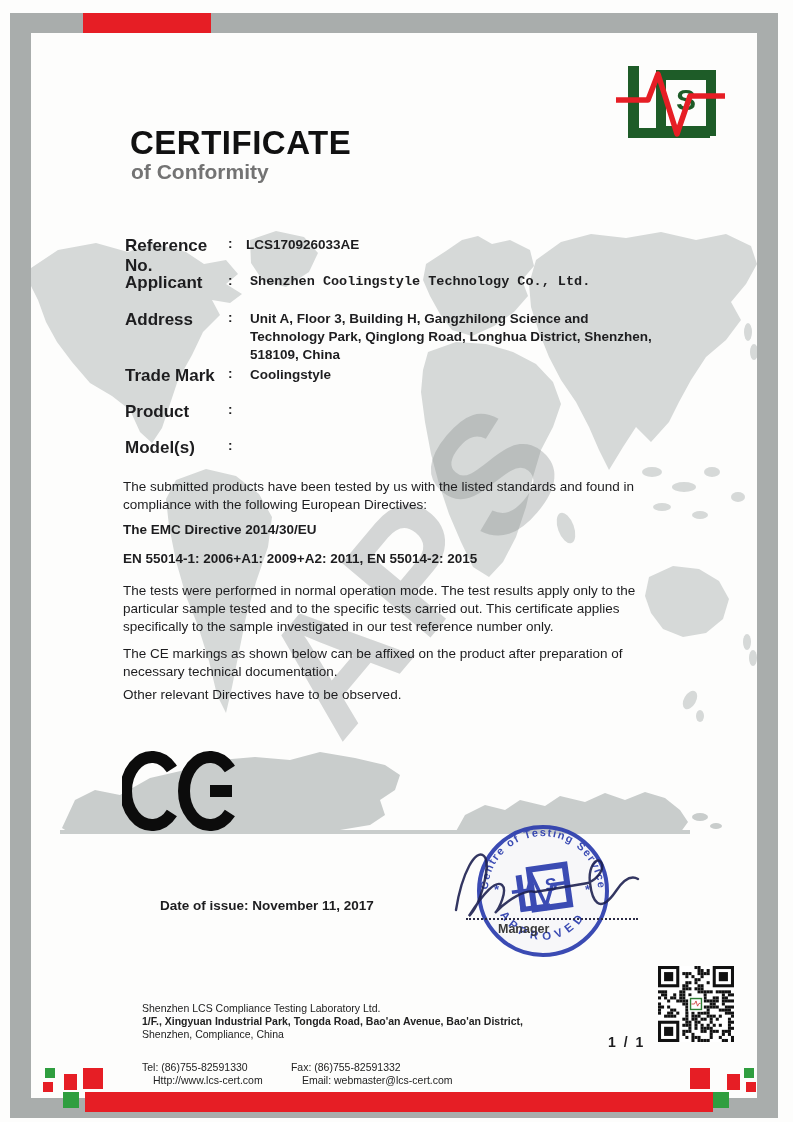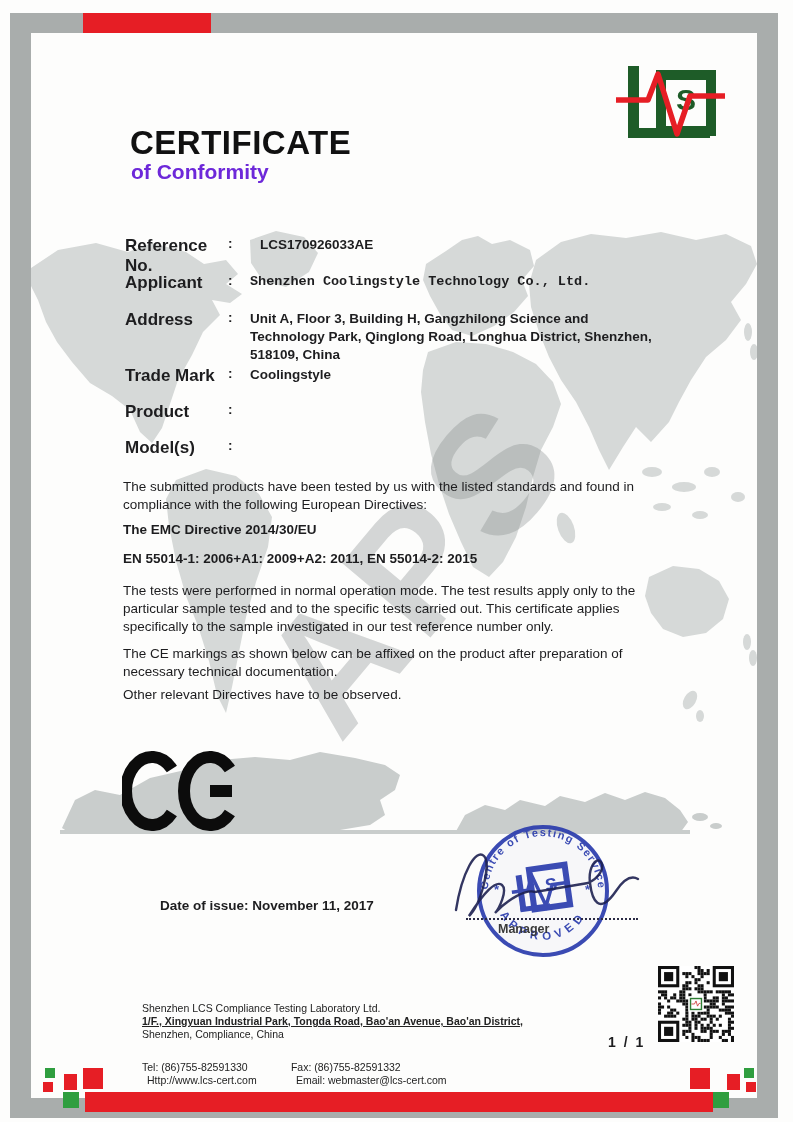--- a/index.html
+++ b/index.html
@@ -6,29 +6,29 @@
   .page{position:relative;width:793px;height:1122px;background:#fdfdfc;overflow:hidden;
         font-family:"Liberation Sans", sans-serif;color:#1d1d1f;}
   .abs{position:absolute;}
   
   .frame{background:#a9adac;}
   .accent-red{background:#e61e25;}
   .sq-red{background:#e61e25;}
   .sq-green{background:#2f9e3f;}
   
   .title{font-size:33px;font-weight:700;letter-spacing:.5px;color:#111;}
-  .subtitle{font-size:21px;font-weight:700;color:#6d28d9;}
+  .subtitle{font-size:21px;font-weight:700;color:#737373;}
   .field-label{font-size:17px;font-weight:700;}
   .field-colon{font-size:13.5px;font-weight:700;}
   .field-value{font-size:13.5px;font-weight:700;line-height:1.35;}
   .para{font-size:13.5px;line-height:1.33;width:540px;}
   .para.bold{font-weight:700;}
   .date-line{font-size:13.5px;font-weight:700;margin-left:33px;}
   .footer-line{font-size:10.5px;line-height:13px;color:#222;}
-  .footer-line.bold{font-weight:700;text-decoration:underline;}
+  .footer-line.bold{font-weight:700;}
   .footer-col{display:inline-block;width:146px;margin-top:20px;}
   .page-num{font-size:14px;font-weight:700;letter-spacing:2px;}
   .manager{font-size:12.5px;font-weight:600;color:#3a3a3a;}
   .sig-line{border-bottom:2px dotted #2b2b45;}
   .watermark{font-size:168px;font-weight:700;color:rgba(128,134,134,.32);
              transform:rotate(-50deg);letter-spacing:8px;white-space:nowrap;}
   svg{display:block;}
 </style>
 </head>
 <body>
@@ -81,21 +81,21 @@
     <rect x="33" y="15" width="50" height="56" fill="none" stroke="#1e5c28" stroke-width="10"></rect>
     <text x="58" y="50" text-anchor="middle" font-size="30" font-weight="700" fill="#1e5c28" font-family="Liberation Sans, sans-serif">S</text>
     <path d="M-12 40 L20 40 L30 14 L49 74 L62 36 L97 36" fill="none" stroke="#e61e25" stroke-width="5.5" stroke-linejoin="round"></path>
   </svg>
 
   <div class="abs title" style="left:130px;top:124px;">CERTIFICATE</div>
   <div class="abs subtitle" style="left:131px;top:160px;">of Conformity</div>
 
   <div class="abs field-label" style="left:125px;top:236px;width:110px;">Reference No.</div>
   <div class="abs field-colon" style="left:228px;top:236px;">:</div>
-  <div class="abs field-value" style="left:260px;top:236px;width:412px;">LCS170926033AE</div>
+  <div class="abs field-value" style="left:246px;top:236px;width:412px;">LCS170926033AE</div>
 
   <div class="abs field-label" style="left:125px;top:273px;width:110px;">Applicant</div>
   <div class="abs field-colon" style="left:228px;top:273px;">:</div>
   <div class="abs field-value" style="left:250px;top:273px;width:412px;font-family:Liberation Mono, monospace;">Shenzhen Coolingstyle Technology Co., Ltd.</div>
 
   <div class="abs field-label" style="left:125px;top:310px;width:110px;">Address</div>
   <div class="abs field-colon" style="left:228px;top:310px;">:</div>
   <div class="abs field-value" style="left:250px;top:310px;width:412px;">Unit A, Floor 3, Building H, Gangzhilong Science and Technology Park, Qinglong Road, Longhua District, Shenzhen, 518109, China</div>
 
   <div class="abs field-label" style="left:125px;top:366px;width:110px;">Trade Mark</div>
@@ -372,21 +372,21 @@
 
   <div class="abs page-num" style="left:608px;top:1034px;">1 / 1</div>
 
   <div class="abs footer-line" style="left:142px;top:1002px;">Shenzhen LCS Compliance Testing Laboratory Ltd.</div>
   <div class="abs footer-line bold" style="left:142px;top:1015px;">1/F., Xingyuan Industrial Park, Tongda Road, Bao'an Avenue, Bao'an District,</div>
   <div class="abs footer-line" style="left:142px;top:1028px;">Shenzhen, Compliance, China</div>
   <div class="abs footer-line" style="left:142px;top:1041px;">
     <span class="footer-col">Tel: (86)755-82591330</span>
     <span>Fax: (86)755-82591332</span>
   </div>
-  <div class="abs footer-line" style="left:140px;top:1054px;padding-left:7px;">
+  <div class="abs footer-line" style="left:146px;top:1054px;padding-left:7px;">
     <span class="footer-col">Http://www.lcs-cert.com</span>
     <span>Email: webmaster@lcs-cert.com</span>
   </div>
 
   <div class="abs sq-green" style="left:45px;top:1068px;width:10px;height:10px;"></div>
   <div class="abs sq-red" style="left:43px;top:1082px;width:10px;height:10px;"></div>
   <div class="abs sq-red" style="left:64px;top:1074px;width:13px;height:16px;"></div>
   <div class="abs sq-red" style="left:83px;top:1068px;width:20px;height:21px;"></div>
   <div class="abs sq-green" style="left:63px;top:1092px;width:16px;height:16px;"></div>
   <div class="abs sq-red" style="left:85px;top:1092px;width:628px;height:20px;"></div>

